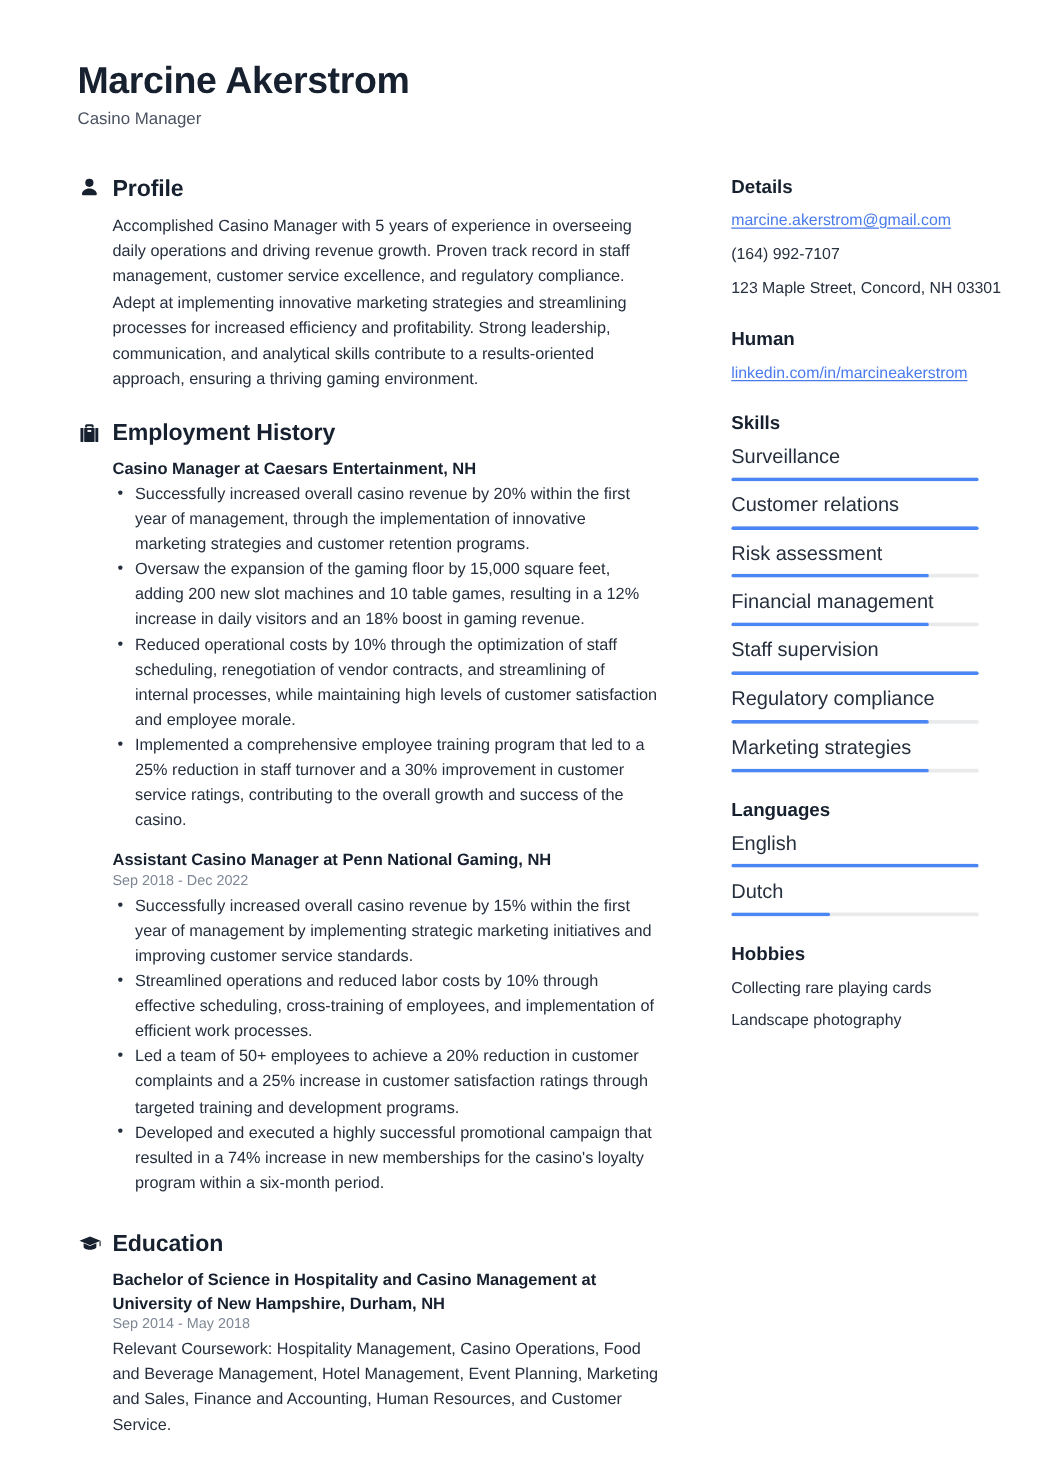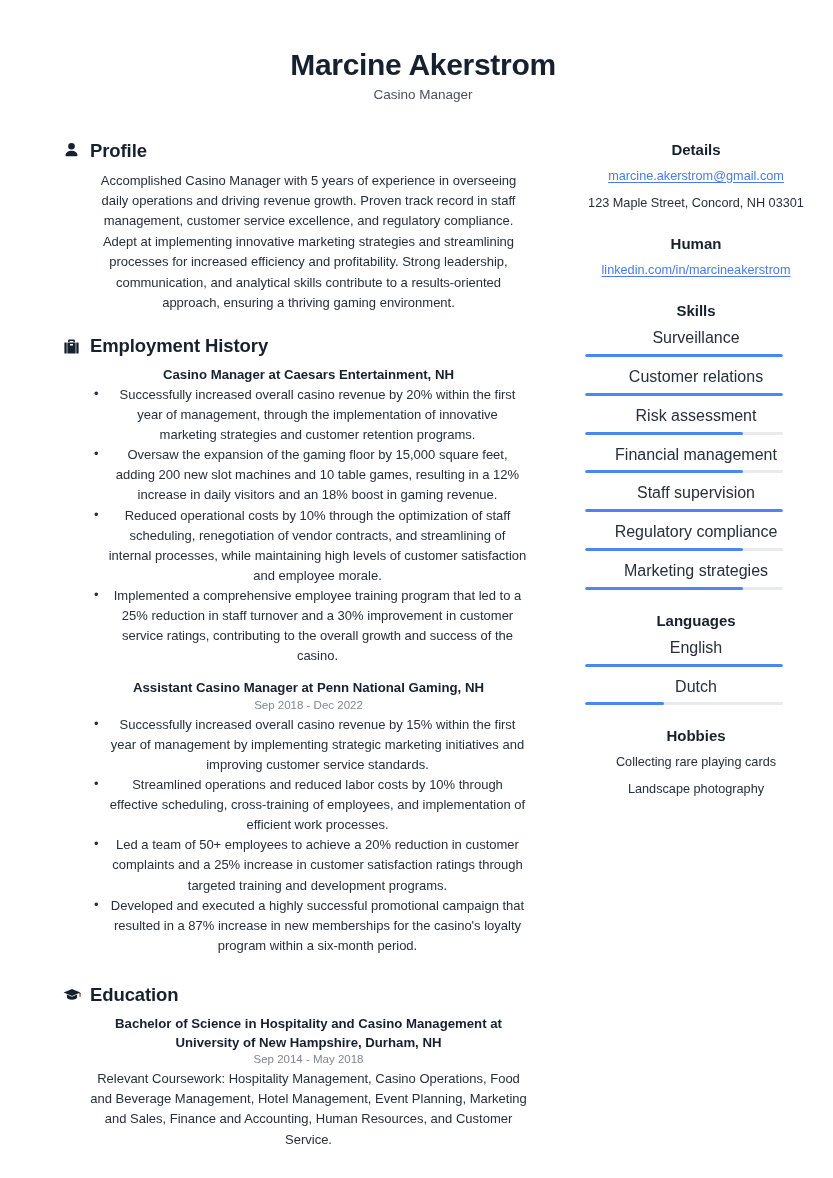--- a/index.html
+++ b/index.html
@@ -15,21 +15,20 @@
     color: #1f2733;
     position: relative;
     overflow: hidden;
   }
 
   .page {
     width: 833px;
     height: 1178px;
     padding: 48px 49px 16px 62px;
     position: relative;
-    text-align: center;
   }
 
   
   .header { margin-bottom: 38px; }
 
   .full-name {
     font-size: 30px;
     font-weight: bold;
     letter-spacing: -0.3px;
     color: #17202e;
@@ -267,21 +266,21 @@
 
           <div class="emp-spacer"></div>
 
           <div class="entry">
             <div class="entry-title">Assistant Casino Manager at Penn National Gaming, NH</div>
             <div class="entry-date">Sep 2018 - Dec 2022</div>
             <ul class="bullets">
               <li>Successfully increased overall casino revenue by 15% within the first year of management by implementing strategic marketing initiatives and improving customer service standards.</li>
               <li>Streamlined operations and reduced labor costs by 10% through effective scheduling, cross-training of employees, and implementation of efficient work processes.</li>
               <li>Led a team of 50+ employees to achieve a 20% reduction in customer complaints and a 25% increase in customer satisfaction ratings through targeted training and development programs.</li>
-              <li>Developed and executed a highly successful promotional campaign that resulted in a 87% increase in new memberships for the casino's loyalty program within a six-month period.</li>
+              <li>Developed and executed a highly successful promotional campaign that resulted in a 74% increase in new memberships for the casino's loyalty program within a six-month period.</li>
             </ul>
           </div>
 
         </div>
       </div>
 
       <div style="height:20px"></div>
 
       <div class="section">
         <div class="section-head">
@@ -303,20 +302,21 @@
         </div>
       </div>
 
     </div>
 
     <div class="col-side">
 
       <div class="side-block">
         <div class="side-title">Details</div>
         <a class="side-link">marcine.akerstrom@gmail.com</a>
+        <div class="side-line">(164) 992-7107</div>
         <div class="side-line">123 Maple Street, Concord, NH 03301</div>
       </div>
 
       <div class="side-block">
         <div class="side-title">Human</div>
         <a class="side-link">linkedin.com/in/marcineakerstrom</a>
       </div>
 
       <div class="side-block">
         <div class="side-title">Skills</div>

